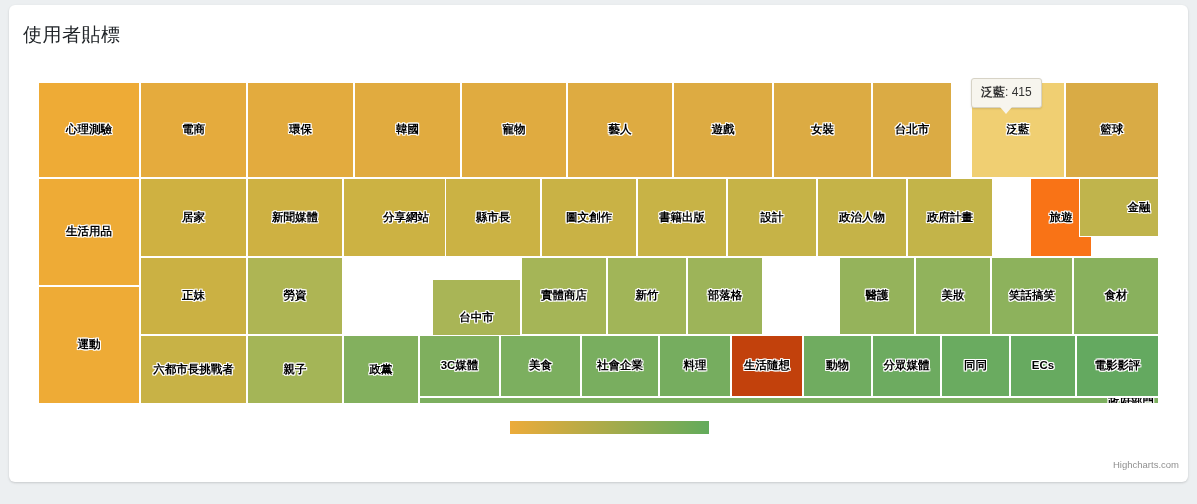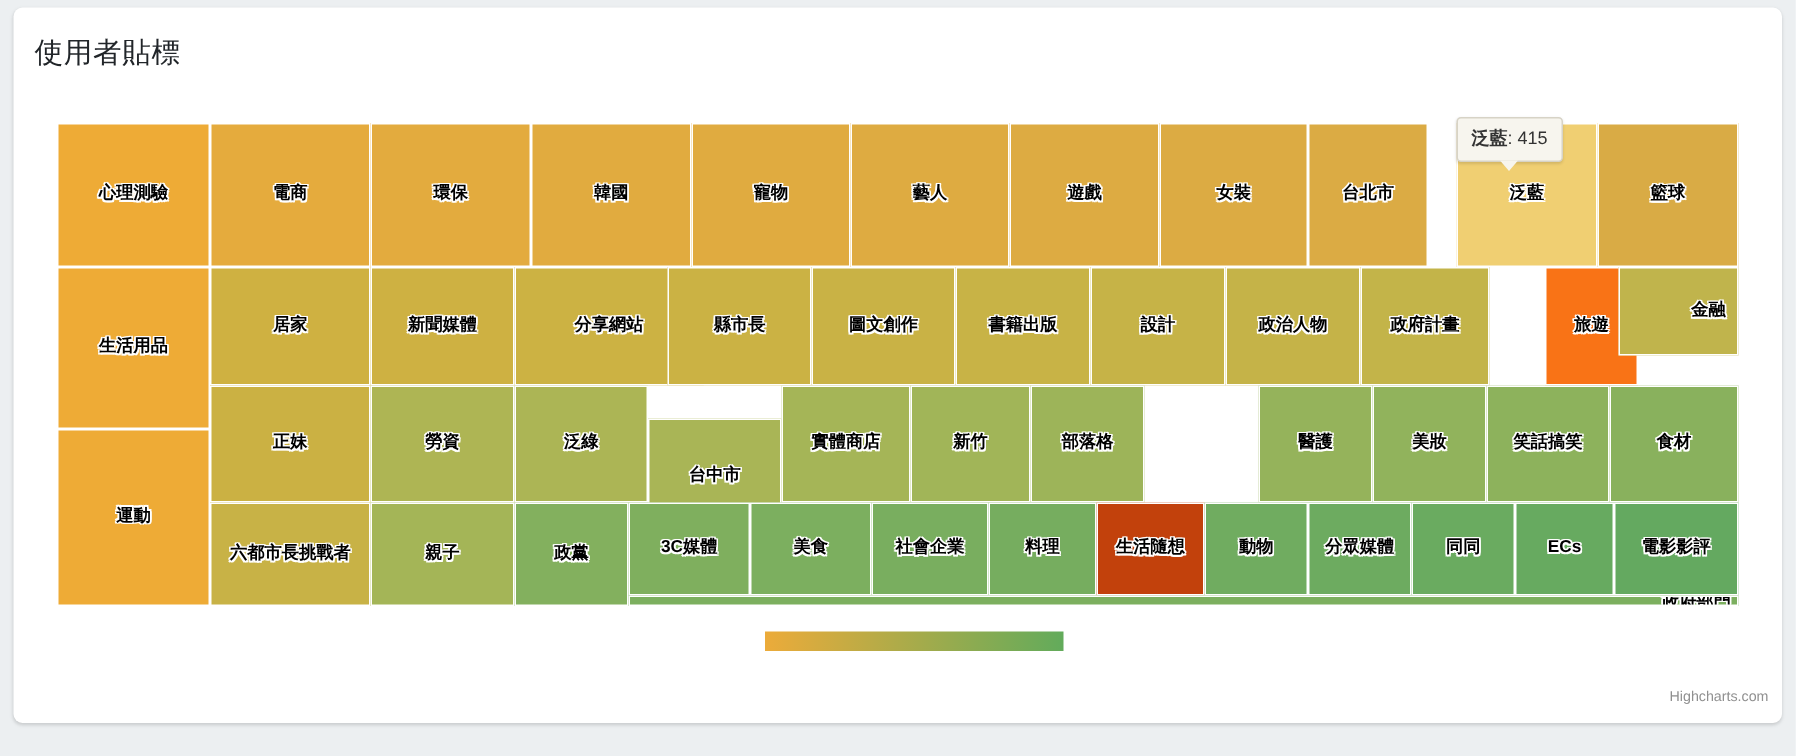--- a/index.html
+++ b/index.html
@@ -166,23 +166,20 @@
       </div>
       <div class="tile" style="left: 1041px; top: 96px; width: 80px; height: 59px; background: rgb(192, 180, 76); padding-left: 40px;">
         <span class="tile-label">金融</span>
       </div>
       <div class="tile" style="left: 102px; top: 175px; width: 107px; height: 78px; background: rgb(203, 177, 67);">
         <span class="tile-label">正妹</span>
       </div>
       <div class="tile" style="left: 209px; top: 175px; width: 96px; height: 78px; background: rgb(174, 181, 84);">
         <span class="tile-label">勞資</span>
       </div>
-      <div class="tile" style="left: 305px; top: 175px; width: 89px; height: 78px; background: rgb(172, 181, 85);">
-        <span class="tile-label">泛綠</span>
-      </div>
       <div class="tile" style="left: 394px; top: 175px; width: 89px; height: 78px; background: rgb(169, 181, 86); margin-top: 22px;">
         <span class="tile-label">台中市</span>
       </div>
       <div class="tile" style="left: 483px; top: 175px; width: 86px; height: 78px; background: rgb(165, 181, 87);">
         <span class="tile-label">實體商店</span>
       </div>
       <div class="tile" style="left: 569px; top: 175px; width: 80px; height: 78px; background: rgb(161, 181, 88);">
         <span class="tile-label">新竹</span>
       </div>
       <div class="tile" style="left: 649px; top: 175px; width: 76px; height: 78px; background: rgb(157, 180, 89);">

